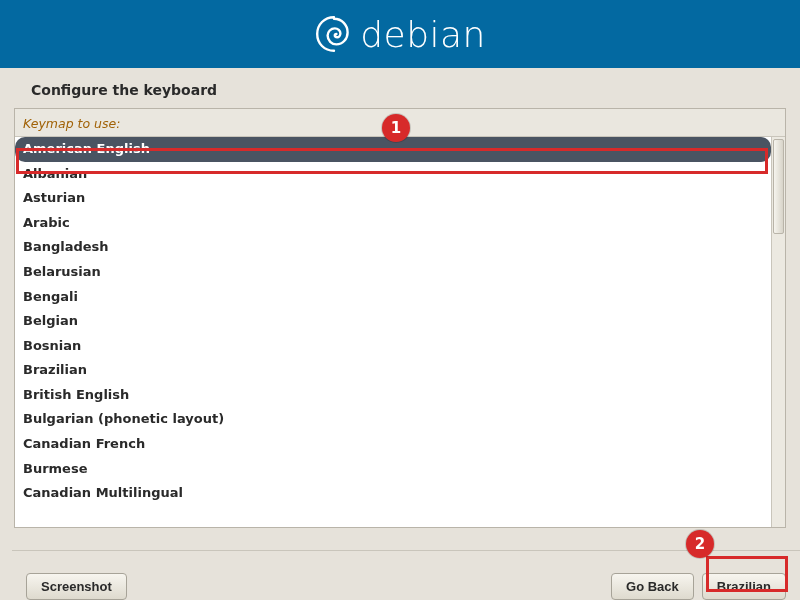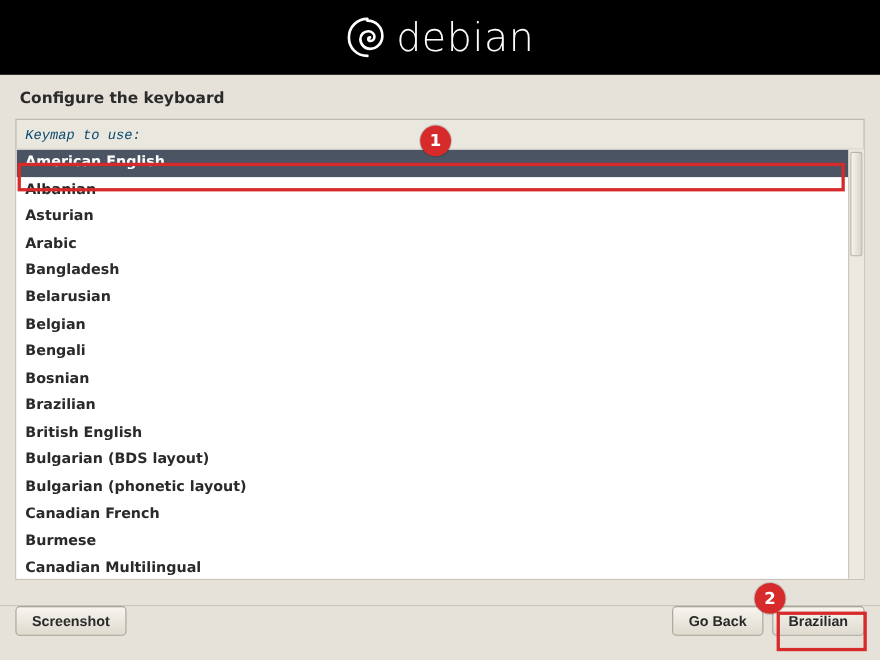--- a/index.html
+++ b/index.html
@@ -5,73 +5,74 @@
     * { box-sizing: border-box; margin: 0; padding: 0; }
     body {
       width: 800px;
       height: 600px;
       font-family: "DejaVu Sans", Arial, sans-serif;
       background: #e6e2da;
       overflow: hidden;
       position: relative;
     }
     .header {
-      background: #000000;
+      background: #0369a1;
       height: 68px;
       display: flex;
       align-items: center;
       justify-content: center;
       gap: 6px;
     }
     .swirl-icon svg { display: block; }
     .brand-text {
       color: #fff;
       font-size: 36px;
       font-weight: 300;
       letter-spacing: 0.5px;
     }
     .page-title {
       font-size: 14px;
       font-weight: bold;
       color: #2a2a2a;
       padding: 14px 2px 10px 18px;
+      margin-left: 13px;
     }
     .panel {
       margin: 0 14px;
       border: 1px solid #b9b4a9;
       background: #eae7df;
       padding: 0 0 0 0;
       position: relative;
     }
     .panel-label {
       font-style: italic;
       font-size: 12.5px;
-      color: #0c4a6e;
+      color: #a16207;
       padding: 7px 8px 5px 8px;
-      font-family: Liberation Mono, monospace;
     }
     .listwrap {
       display: flex;
       background: #fff;
       border-top: 1px solid #c9c5bb;
     }
     .list {
       flex: 1;
       height: 390px;
       overflow: hidden;
       background: #fff;
     }
     .list-item {
       font-size: 13px;
       font-weight: bold;
       color: #2a2a2a;
       padding: 3.2px 8px;
       line-height: 1.4;
       cursor: default;
       white-space: nowrap;
+      border-radius: 10px;
     }
     .list-item.selected {
       background: #4a5462;
       color: #fff;
     }
     .scrollbar {
       width: 14px;
       background: #ece9e1;
       border-left: 1px solid #c9c5bb;
       position: relative;
@@ -80,26 +81,26 @@
       position: absolute;
       left: 1px; right: 1px;
       top: 2px;
       height: 95px;
       background: linear-gradient(to right,#f6f4ee,#d8d4c9);
       border: 1px solid #b9b4a9;
       border-radius: 2px;
     }
     .footer {
       position: absolute;
-      bottom: 0; left: 0; right: 0;
+      bottom: 0; left: 12px; right: 0;
       height: 50px;
       border-top: 1px solid #c9c5bb;
       background: #e6e2da;
       display: flex;
-      align-items: flex-start;
+      align-items: flex-end;
       padding: 0 14px;
     }
     .btn {
       font-size: 13px;
       font-weight: bold;
       color: #2a2a2a;
       background: linear-gradient(#f7f5ef,#dedace);
       border: 1px solid #a7a398;
       border-radius: 4px;
       padding: 5px 14px;
@@ -145,26 +146,25 @@
 <div class="panel">
   <div class="panel-label">Keymap to use:</div>
   <div class="listwrap">
     <div class="list" id="keymap-list">
         <div class="list-item selected">American English</div>
         <div class="list-item">Albanian</div>
         <div class="list-item">Asturian</div>
         <div class="list-item">Arabic</div>
         <div class="list-item">Bangladesh</div>
         <div class="list-item">Belarusian</div>
+        <div class="list-item">Bengali</div>
         <div class="list-item">Belgian</div>
-        <div class="list-item">Bengali</div>
         <div class="list-item">Bosnian</div>
         <div class="list-item">Brazilian</div>
         <div class="list-item">British English</div>
-        <div class="list-item">Bulgarian (BDS layout)</div>
         <div class="list-item">Bulgarian (phonetic layout)</div>
         <div class="list-item">Canadian French</div>
         <div class="list-item">Burmese</div>
         <div class="list-item">Canadian Multilingual</div>
       </div>
     <div class="scrollbar">
       <div class="scroll-thumb"></div>
     </div>
   </div>
 </div>

